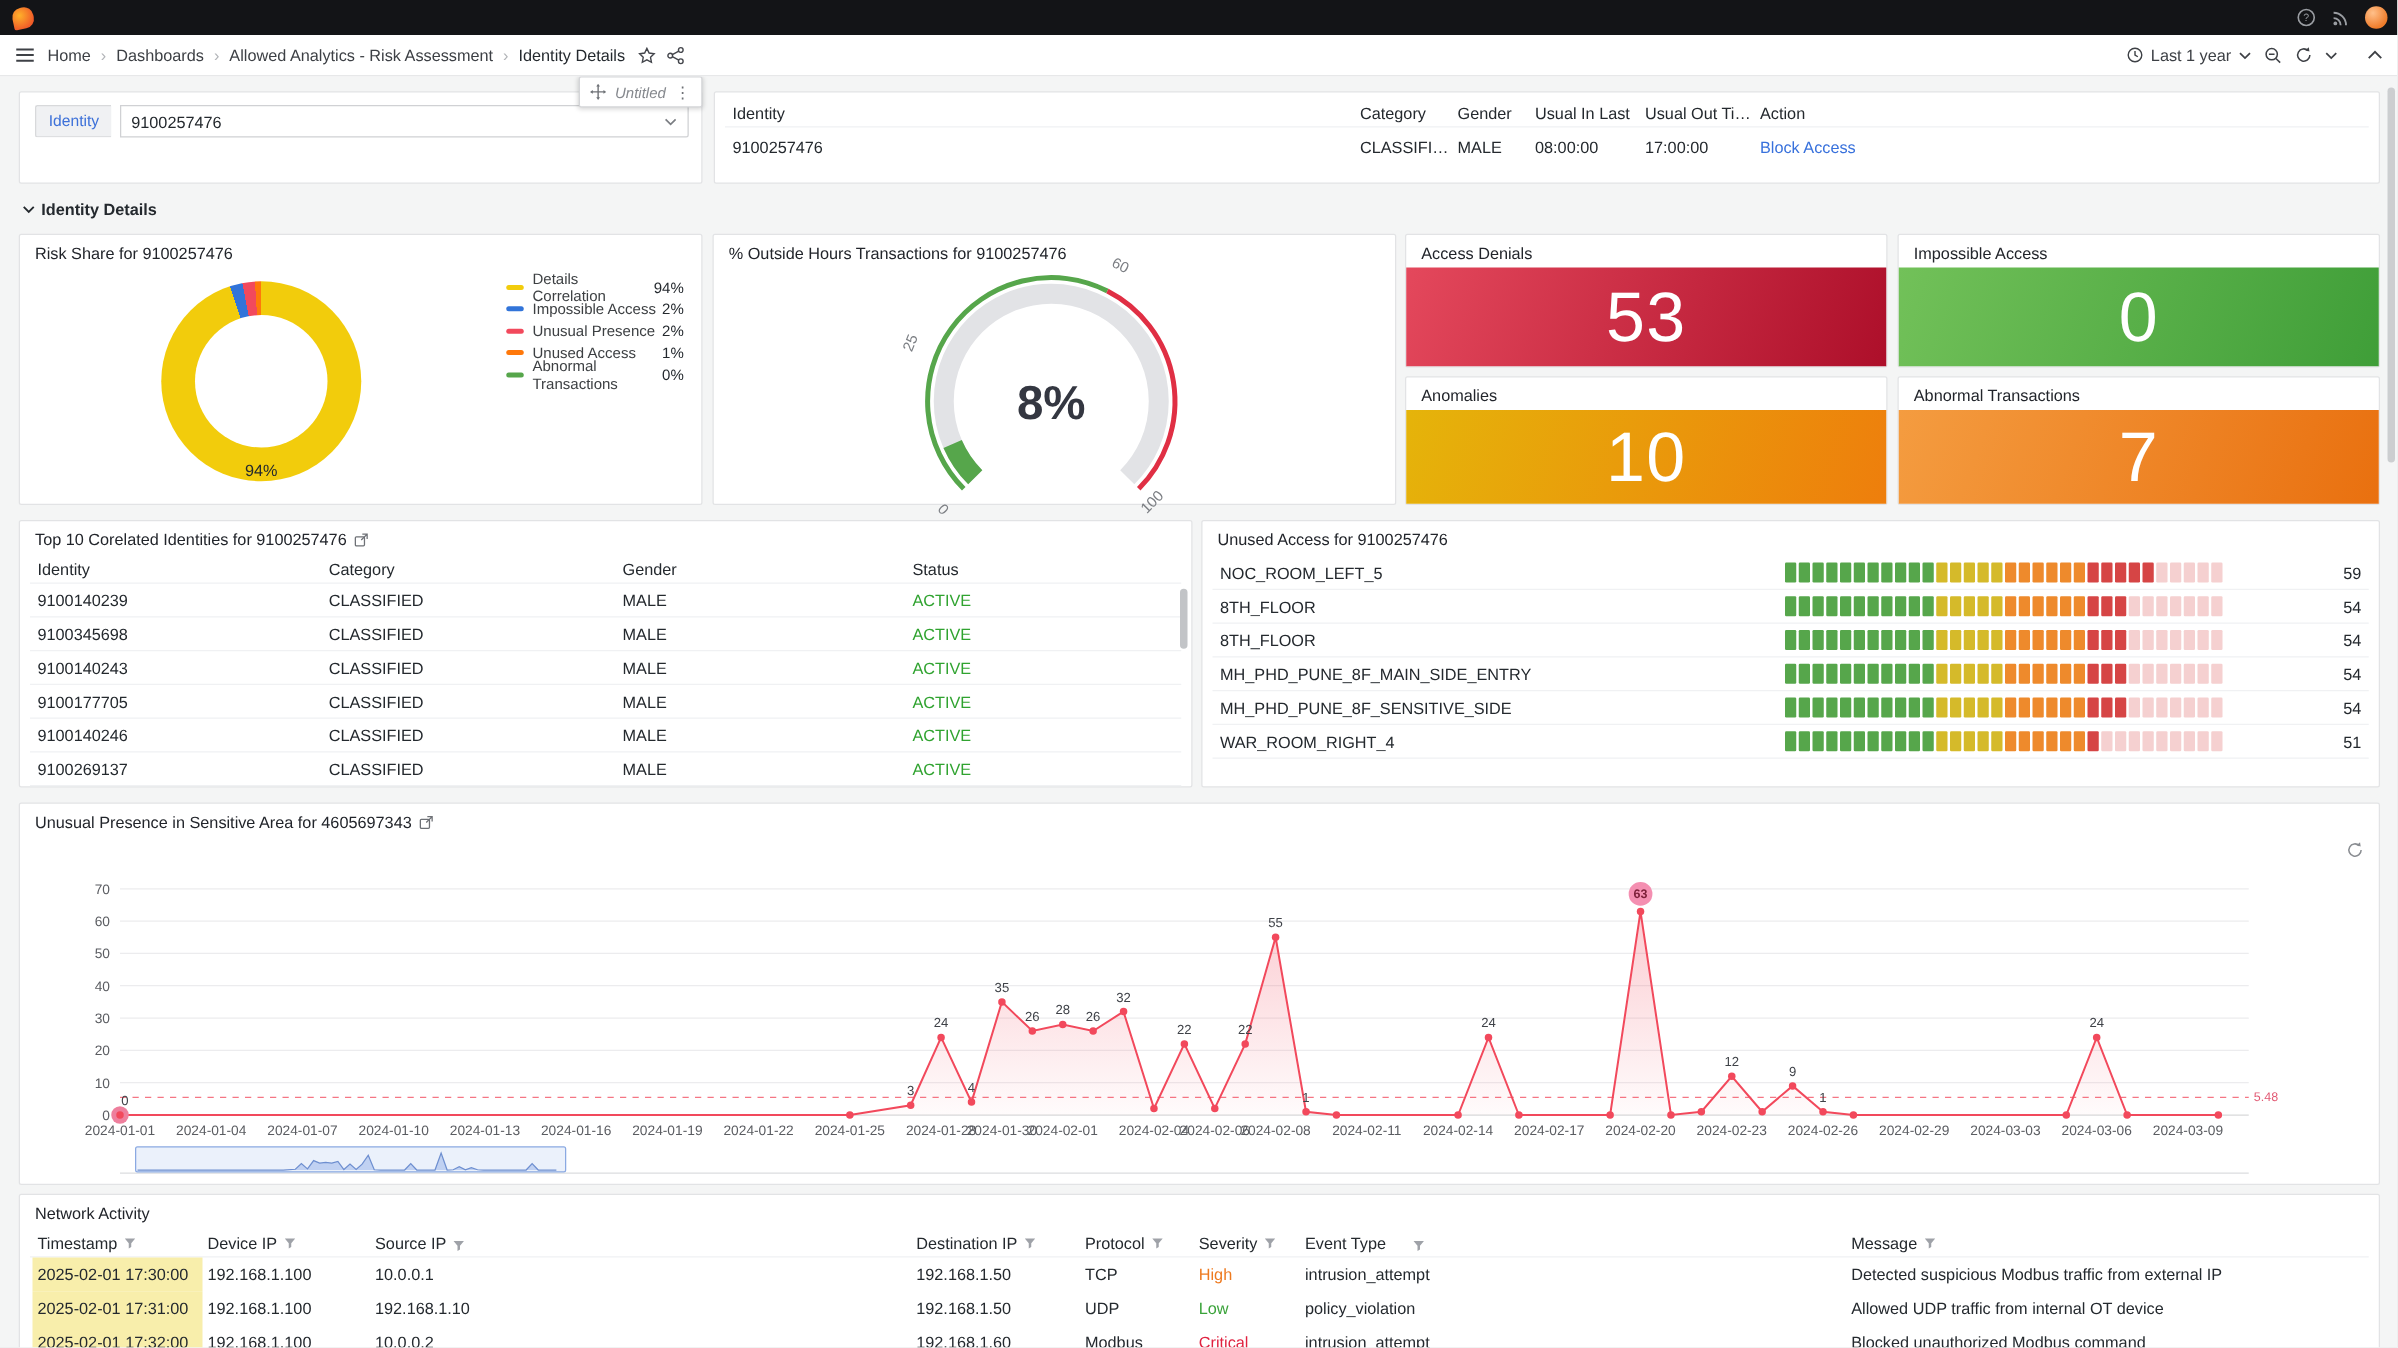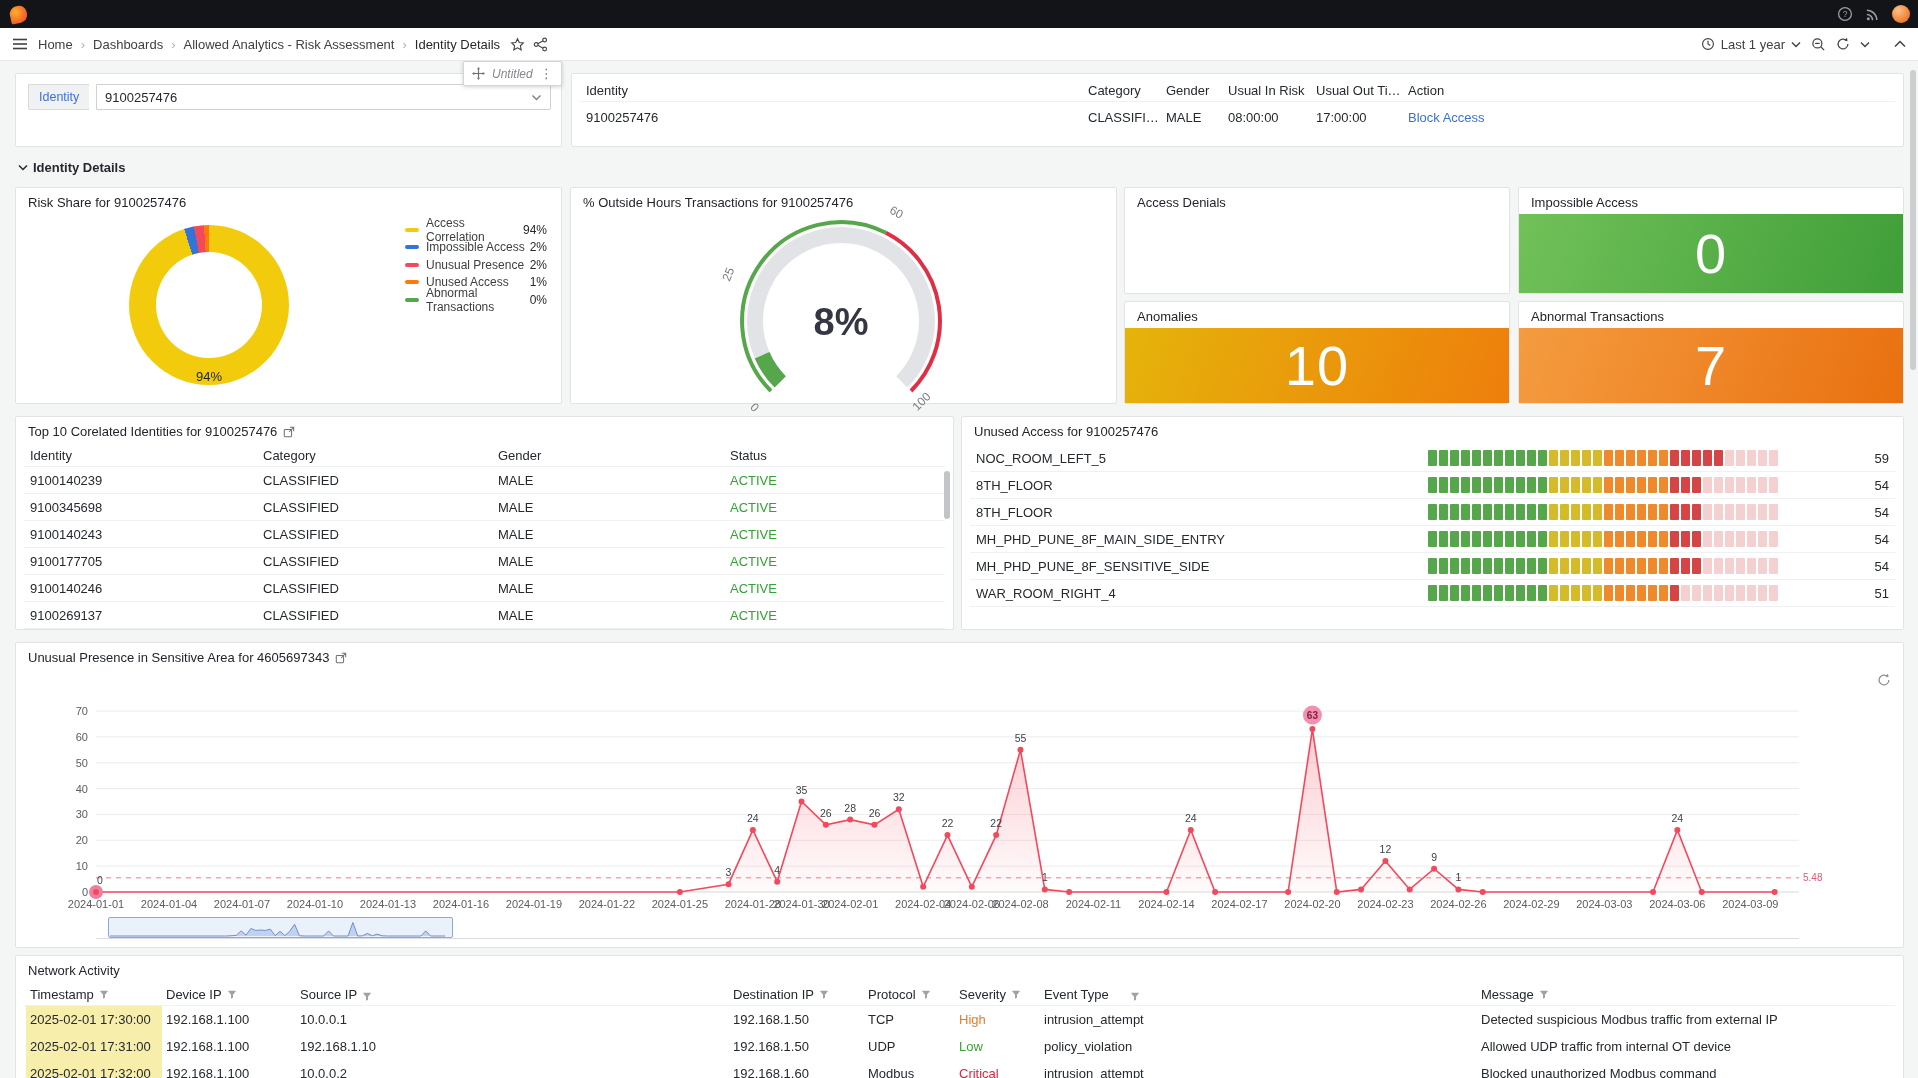--- a/index.html
+++ b/index.html
@@ -208,21 +208,21 @@
       </span>
     </div>
   </section>
 
   <section class="panel" style="left:571px;top:73px;width:1333px;height:74px">
     <div class="gtable" style="top:6px">
         <div class="grow ghead id-grid">
           <div class="gc">Identity</div>
           <div class="gc">Category</div>
           <div class="gc">Gender</div>
-          <div class="gc">Usual In Risk</div>
+          <div class="gc">Usual In Last</div>
           <div class="gc">Usual Out Time</div>
           <div class="gc">Action</div>
         </div>
         <div class="grow id-grid" style="height:30px;border-bottom:none">
           <div class="gc">9100257476</div>
           <div class="gc">CLASSIFIED</div>
           <div class="gc">MALE</div>
           <div class="gc">08:00:00</div>
           <div class="gc">17:00:00</div>
           <div class="gc link" style="color: rgb(56, 113, 220);">Block Access</div>
@@ -237,21 +237,21 @@
     <span>Identity Details</span>
   </div>
 
   <section class="panel" style="left:15px;top:187px;width:547px;height:217px">
     <div class="ptitle">Risk Share for 9100257476</div>
     <div class="donut" style="background: conic-gradient(rgb(242, 204, 12) 0deg, rgb(242, 204, 12) 341.818deg, rgb(50, 116, 217) 341.818deg, rgb(50, 116, 217) 349.091deg, rgb(242, 73, 92) 349.091deg, rgb(242, 73, 92) 356.364deg, rgb(255, 120, 10) 356.364deg, rgb(255, 120, 10) 360deg);"></div>
     <div class="donut-label">94%</div>
     <div class="legend">
         <div class="lg-row">
           <span class="lg-swatch" style="background: rgb(242, 204, 12);"></span>
-          <span>Access Correlation</span>
+          <span>Details Correlation</span>
           <span class="lg-pct">94%</span>
         </div>
         <div class="lg-row">
           <span class="lg-swatch" style="background: rgb(50, 116, 217);"></span>
           <span>Impossible Access</span>
           <span class="lg-pct">2%</span>
         </div>
         <div class="lg-row">
           <span class="lg-swatch" style="background: rgb(242, 73, 92);"></span>
           <span>Unusual Presence</span>
@@ -280,20 +280,23 @@
         <text x="76.6" y="198.4" text-anchor="middle" font-size="12" fill="#7b7e83" transform="rotate(-135 76.6 198.4)">0</text>
         <text x="51.0" y="69.8" text-anchor="middle" font-size="12" fill="#7b7e83" transform="rotate(-68 51.0 69.8)">25</text>
         <text x="213.6" y="9.9" text-anchor="middle" font-size="12" fill="#7b7e83" transform="rotate(27 213.6 9.9)">60</text>
         <text x="243.4" y="198.4" text-anchor="middle" font-size="12" fill="#7b7e83" transform="rotate(-45 243.4 198.4)">100</text>
         <text x="160" y="129" text-anchor="middle" font-size="38" font-weight="600" fill="#343741">8%</text>
       </svg>
   </section>
 
   <section class="panel stat-panel" style="left:1124px;top:187px;width:386px;height:107px">
     <div class="ptitle">Access Denials</div>
+    <div class="stat-body" style="background: linear-gradient(110deg, rgb(228, 72, 92), rgb(173, 15, 42));">
+        <span class="stat-num">53</span>
+      </div>
   </section>
   <section class="panel stat-panel" style="left:1518px;top:187px;width:386px;height:107px">
     <div class="ptitle">Impossible Access</div>
     <div class="stat-body" style="background: linear-gradient(110deg, rgb(114, 193, 89), rgb(63, 158, 56));">
         <span class="stat-num">0</span>
       </div>
   </section>
   <section class="panel stat-panel" style="left:1124px;top:301px;width:386px;height:103px">
     <div class="ptitle">Anomalies</div>
     <div class="stat-body" style="background: linear-gradient(110deg, rgb(229, 180, 10), rgb(238, 126, 12));">

